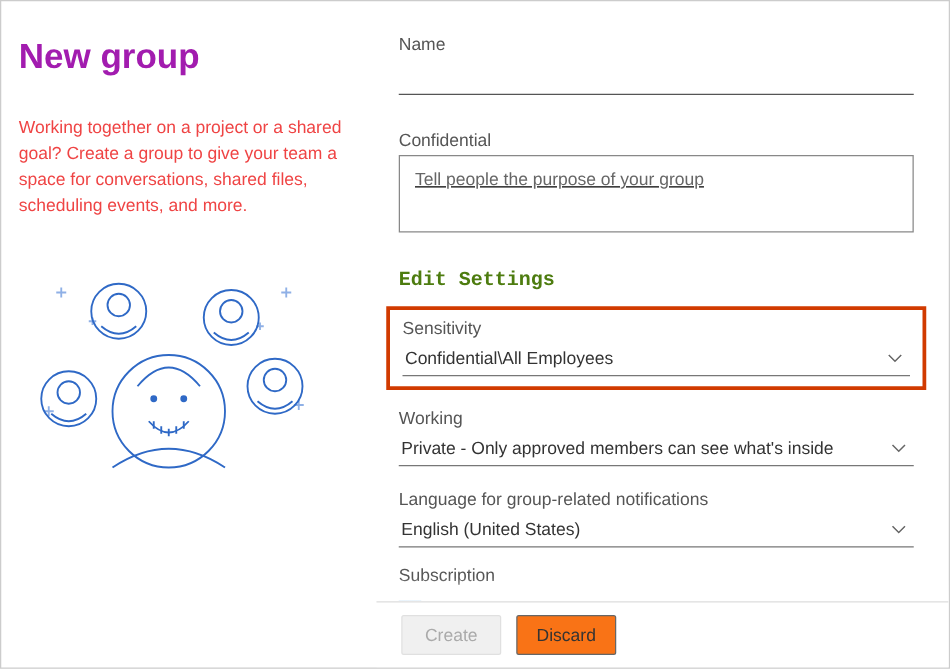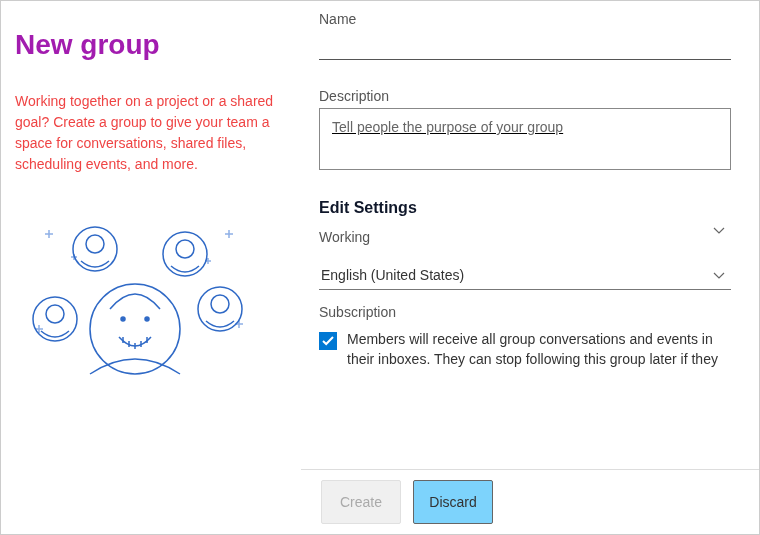--- a/index.html
+++ b/index.html
@@ -31,21 +31,21 @@
     line-height: 1.5;
     color: #ef4444;
     margin-bottom: 24px;
   }
   .illustration {
     width: 250px;
     height: 200px;
   }
   .right-pane {
     flex: 1;
-    padding: 10px 28px 0 18px;
+    padding: 26px 28px 0 18px;
     position: relative;
     overflow: hidden;
   }
   .field-label {
     font-size: 14px;
     color: #555;
     margin-bottom: 4px;
   }
   .underline-input {
     width: 100%;
@@ -67,21 +67,22 @@
     font-family: inherit;
     resize: none;
     outline: none;
     text-decoration: underline;
   }
   .desc-box::placeholder { color: #666; }
   .section-head {
     font-size: 16px;
     font-weight: 600;
     margin: 0 0 12px 0;
-    color: #0f172a;
+    color: #4d7c0f;
+    font-family: Liberation Mono, monospace;
   }
   .highlight-box {
     border: 3px solid #d13a00;
     padding: 6px 10px 8px 10px;
     margin-left: -10px;
     margin-right: -10px;
     margin-bottom: 14px;
   }
   .select-row {
     position: relative;
@@ -135,34 +136,34 @@
     right: 0;
     bottom: 0;
     border-top: 1px solid #ddd;
     padding: 10px 20px;
     background: #fff;
     display: flex;
     gap: 12px;
   }
   .btn {
     min-width: 80px;
-    height: 44px;
+    height: 32px;
     font-size: 14px;
     font-family: inherit;
     border-radius: 2px;
     cursor: pointer;
   }
   .btn-create {
     background: #f0f0f0;
     border: 1px solid #e0e0e0;
     color: #aaa;
     cursor: default;
   }
   .btn-discard {
-    background: #7dd3fc;
+    background: #f97316;
     border: 1px solid #666;
     color: #333;
   }
   
   .fade {
     position: absolute;
     left: 0; right: 0;
     bottom: 52px;
     height: 20px;
     background: linear-gradient(to bottom, rgba(255,255,255,0), #fff);
@@ -215,35 +216,46 @@
 </div>
 
 <div class="right-pane">
 
   <div class="name-block">
     <div class="field-label">Name</div>
     <input class="underline-input" type="text" value="" style="">
   </div>
 
   <div class="desc-block">
-    <div class="field-label">Description</div>
+    <div class="field-label">Confidential</div>
     <textarea class="desc-box" placeholder="Tell people the purpose of your group" style=""></textarea>
   </div>
 
   <h3 class="section-head">Edit Settings</h3>
 
+  <div class="highlight-box">
+    <div class="select-row" style="margin-bottom:0">
+      <div class="field-label">Sensitivity</div>
+      <input class="select-line" readonly="" value="Confidential\All Employees" style="">
+      <svg class="chevron" width="12" height="8" viewBox="0 0 12 8">
+          <path d="M1 1 L6 6 L11 1" stroke="#666" stroke-width="1.2" fill="none"></path>
+        </svg>
+    </div>
+  </div>
 
   <div class="select-row">
     <div class="field-label">Working</div>
+    <input class="select-line" readonly="" value="Private - Only approved members can see what's inside" style="">
     <svg class="chevron" width="12" height="8" viewBox="0 0 12 8">
         <path d="M1 1 L6 6 L11 1" stroke="#666" stroke-width="1.2" fill="none"></path>
       </svg>
   </div>
 
   <div class="select-row last">
+    <div class="field-label">Language for group-related notifications</div>
     <input class="select-line" readonly="" value="English (United States)" style="">
     <svg class="chevron" width="12" height="8" viewBox="0 0 12 8">
         <path d="M1 1 L6 6 L11 1" stroke="#666" stroke-width="1.2" fill="none"></path>
       </svg>
   </div>
 
   <div class="sub-block">
     <div class="sub-label">Subscription</div>
     <div class="checkbox-row">
       <div class="cbox">

